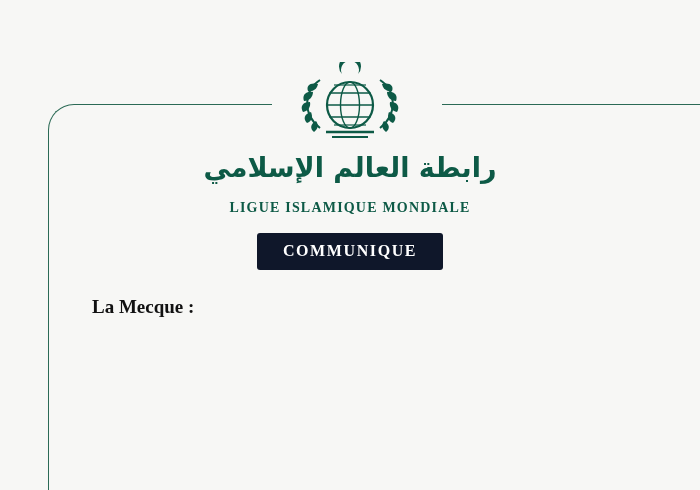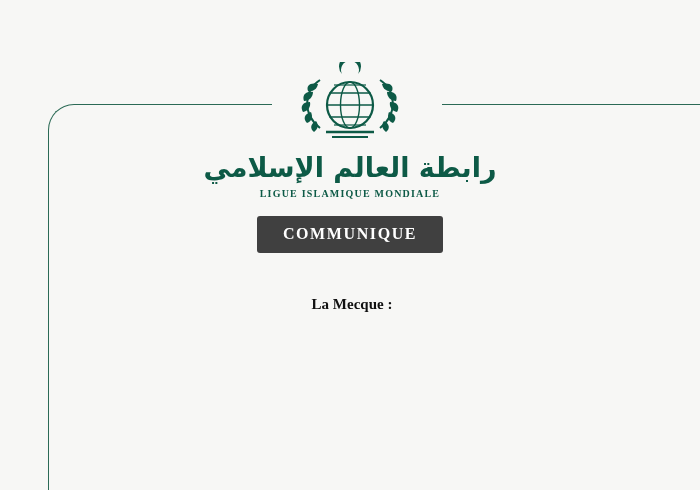--- a/index.html
+++ b/index.html
@@ -54,52 +54,51 @@
   .arabic-title {
     margin-top: 6px;
     font-family: "DejaVu Sans", sans-serif;
     font-size: 27px;
     font-weight: bold;
     color: #0d5a46;
     letter-spacing: 0px;
     direction: rtl;
   }
   .latin-title {
-    margin-top: 5px;
+    margin-top: 17px;
     font-family: "Liberation Serif", serif;
-    font-size: 10px;
+    font-size: 14px;
     font-weight: bold;
     color: #0d5a46;
     letter-spacing: 1.2px;
   }
   .badge {
     display: inline-block;
     margin-top: 17px;
     padding: 9px 26px 10px 26px;
-    background: #404040;
+    background: #0f172a;
     color: #ffffff;
     font-family: "Liberation Serif", serif;
     font-weight: bold;
     font-size: 16px;
     letter-spacing: 1.6px;
     border-radius: 3px;
   }
   .body-area {
     position: absolute;
     left: 92px;
     top: 296px;
     width: 520px;
   }
   .dateline {
     font-family: "Liberation Serif", serif;
-    font-size: 15px;
+    font-size: 19px;
     font-weight: bold;
     color: #111111;
     margin-bottom: 18px;
-    text-align: center;
   }
   .para {
     font-family: "Liberation Sans", sans-serif;
     font-size: 15.3px;
     line-height: 27px;
     color: #1a1a1a;
     text-align: justify;
     margin: 0 0 1px 0;
   }
   .para.last {

